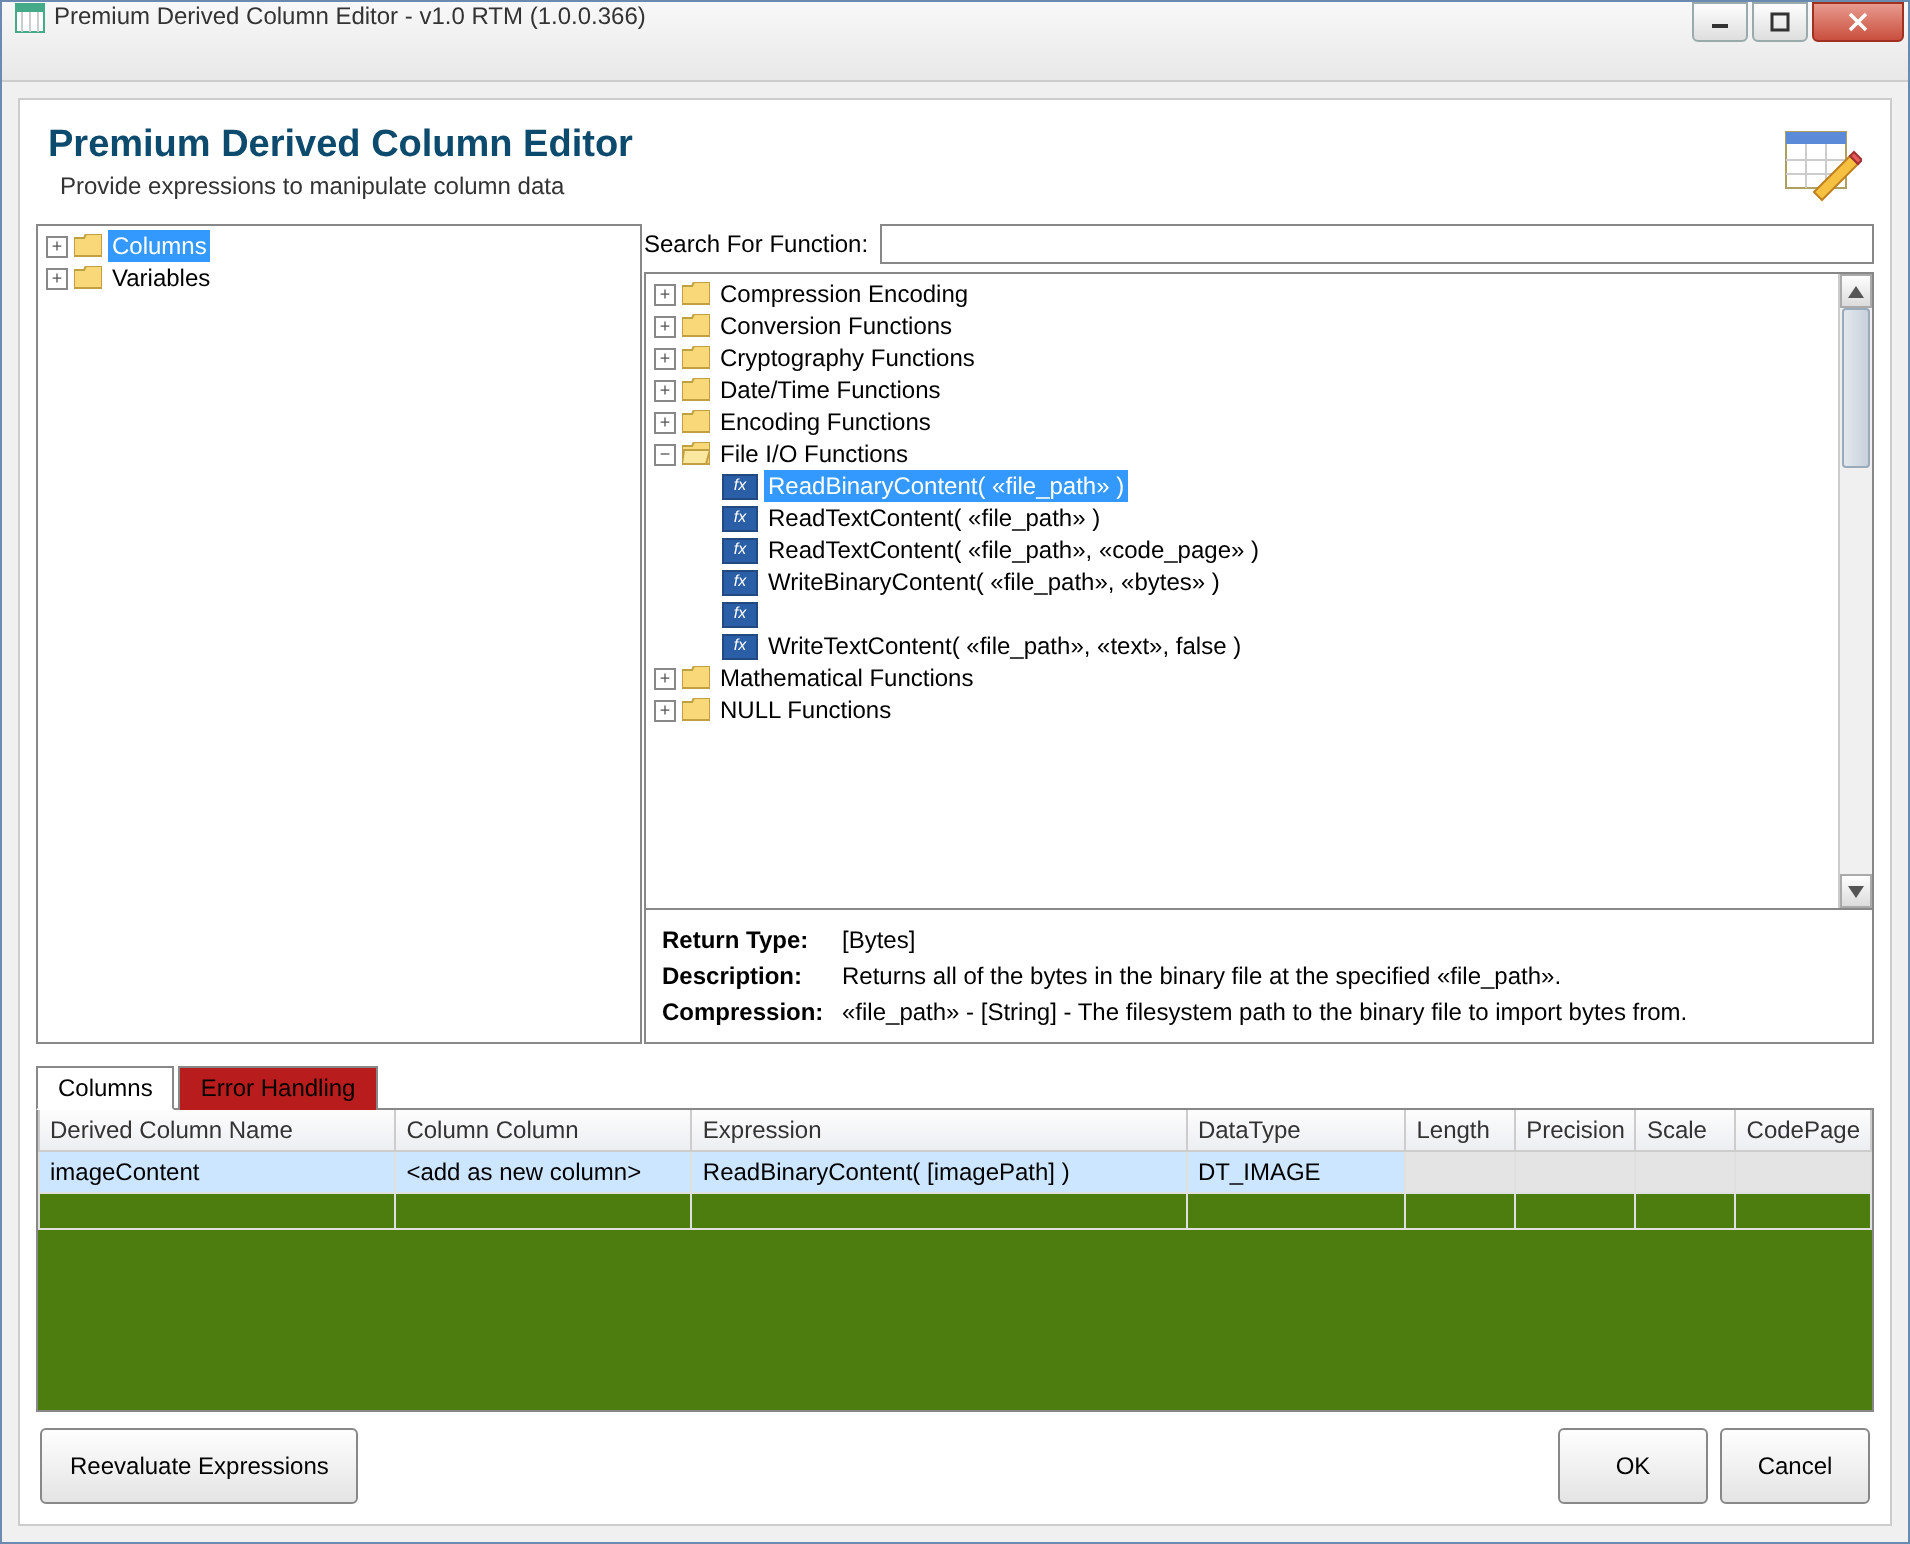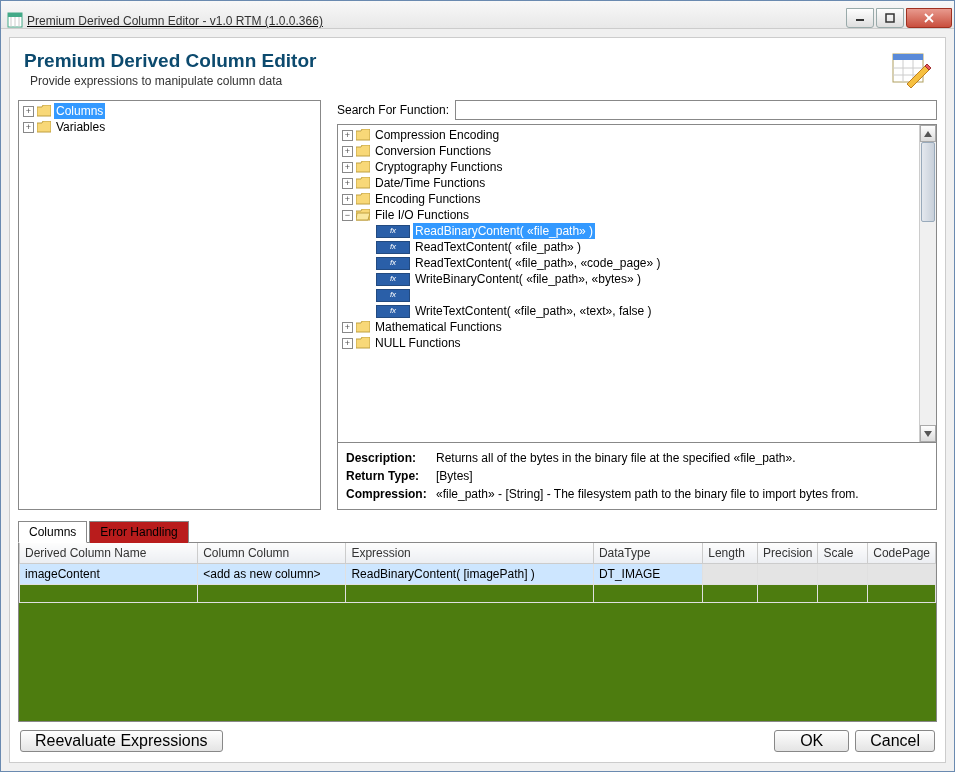--- a/index.html
+++ b/index.html
@@ -1,44 +1,44 @@
 <!DOCTYPE html>
 <html><head>
 <meta charset="utf-8">
 <style>
 * { box-sizing: border-box; margin: 0; padding: 0; }
 body { font-family: "Segoe UI", Tahoma, sans-serif; font-size: 12px; background: #fff; overflow: hidden; }
 
 .window { width: 955px; height: 772px; border: 1px solid #6a8ab0; background: #f0f0f0; display: flex; flex-direction: column; }
 
-.titlebar { height: 28px; background: linear-gradient(to bottom, #f8f8f8, #e8e8e8); display: flex; align-items: flex-end; padding: 0 0 0 6px; border-bottom: 1px solid #ccc; text-decoration: underline; }
+.titlebar { height: 40px; background: linear-gradient(to bottom, #f8f8f8, #e8e8e8); display: flex; align-items: flex-start; padding: 0 0 0 6px; border-bottom: 1px solid #ccc; }
 .titlebar-icon { width: 16px; height: 16px; margin-right: 4px; }
 .titlebar-text { flex: 1; color: #333; font-size: 12px; }
 .win-btns { display: flex; height: 20px; margin-right: 2px; }
 .win-btn { width: 28px; height: 20px; border: 1px solid #9aa; background: linear-gradient(to bottom,#fefefe,#dedede); margin-left: 2px; display: flex; align-items: center; justify-content: center; border-radius: 0 0 3px 3px; }
 .win-btn.close { width: 46px; background: linear-gradient(to bottom,#e89a8e,#c94f3e); border-color:#a03020; color:#fff; }
 .win-btn svg { width: 12px; height: 10px; }
 
 .content { flex: 1; margin: 8px; background: #fff; border: 1px solid #ccc; display: flex; flex-direction: column; padding: 8px; }
 
 .header-row { display: flex; align-items: flex-start; padding: 4px 6px 10px 6px; }
 .header-text { flex: 1; }
 .header-title { font-size: 19px; font-weight: bold; color: #0c4a6e; }
 .header-sub { font-size: 12px; color: #333; margin-left: 6px; margin-top: 2px; }
 .header-icon { width: 40px; height: 40px; }
 
 .split-top { display: flex; height: 410px; }
 .left-panel { width: 303px; border: 1px solid #888; background: #fff; padding: 2px; overflow: auto; }
-.right-panel { flex: 1; margin-left: 16px; display: flex; flex-direction: column; border-radius: 28px; }
+.right-panel { flex: 1; margin-left: 1px; display: flex; flex-direction: column; border-radius: 28px; }
 
 .tree-item { display: flex; align-items: center; height: 16px; line-height: 16px; padding: 0 0 0 2px; white-space: nowrap; }
 .exp { width: 11px; height: 11px; border: 1px solid #888; background:#fff; margin-right: 3px; display: inline-flex; align-items:center; justify-content:center; font-size:9px; color:#555; line-height:1; cursor:pointer; }
 .folder-icon { width:14px; height:12px; margin-right:3px; display:inline-block; }
 .folder-icon svg { width:14px; height:12px; }
-.fx-icon { width:34px; height:13px; margin-right:3px; background:#2a5fa8; border:1px solid #224a80; color:#fff; font-size:8px; font-style:italic; display:inline-flex; align-items:center; justify-content:center; line-height:1; }
+.fx-icon { width:18px; height:13px; margin-right:3px; background:#2a5fa8; border:1px solid #224a80; color:#fff; font-size:8px; font-style:italic; display:inline-flex; align-items:center; justify-content:center; line-height:1; }
 .tree-label { padding: 0 2px; }
 .tree-label.sel { background:#3399ff; color:#fff; }
 .indent { display:inline-block; }
 
 .search-row { display:flex; align-items:center; margin-bottom:4px; }
 .search-label { margin-right:6px; }
 .search-input { flex:1; border:1px solid #888; height:20px; padding:0 3px; font-family:inherit; font-size:12px; }
 
 .func-tree-wrap { flex:1; border:1px solid #888; background:#fff; position:relative; display:flex; }
 .func-tree { flex:1; overflow:auto; padding:2px; }
@@ -56,21 +56,21 @@
 .tab.active { background:#fff; border-bottom:1px solid #fff; }
 
 .grid-wrap { flex:1; border:1px solid #888; border-top:none; background:#4d7c0f; overflow:auto; }
 table.grid { width:100%; border-collapse:collapse; font-size:12px; }
 table.grid th { background:linear-gradient(to bottom,#fdfdfd,#eceef2); border:1px solid #ccc; border-top:none; text-align:left; font-weight:normal; padding:3px 5px; color:#333; }
 table.grid td { border:1px solid #e0e0e0; padding:3px 5px; height:18px; }
 tr.row-sel td { background:#cde6ff; }
 
 .footer { display:flex; padding:8px 2px 2px 2px; }
 .footer .spacer { flex:1; }
-.btn { min-width:75px; height:22px; border:1px solid #888; background:linear-gradient(to bottom,#fefefe,#e4e4e4); padding:0 14px; font-family:inherit; font-size:16px; cursor:pointer; border-radius:3px; margin-left:6px; }
+.btn { min-width:75px; height:38px; border:1px solid #888; background:linear-gradient(to bottom,#fefefe,#e4e4e4); padding:0 14px; font-family:inherit; font-size:12px; cursor:pointer; border-radius:3px; margin-left:6px; }
 .btn:first-child { margin-left:0; }
 </style>
 </head>
 <body>
 
 <div class="window">
 
   <div class="titlebar">
     <span class="titlebar-icon">
       <svg viewBox="0 0 16 16">
@@ -257,26 +257,26 @@
             <div class="vscroll-btn" style="position:absolute;bottom:0;left:0;right:0">
                 <svg width="8" height="6">
                   <path d="M0 0 L8 0 L4 6 Z" fill="#555"></path>
                 </svg>
               </div>
           </div>
         </div>
 
         <div class="detail-box">
           <div class="detail-row">
+              <span class="detail-key">Return Type:</span>
+              <span class="detail-val">[Bytes]</span>
+            </div>
+          <div class="detail-row">
               <span class="detail-key">Description:</span>
               <span class="detail-val">Returns all of the bytes in the binary file at the specified «file_path».</span>
-            </div>
-          <div class="detail-row">
-              <span class="detail-key">Return Type:</span>
-              <span class="detail-val">[Bytes]</span>
             </div>
           <div class="detail-row">
               <span class="detail-key">Compression:</span>
               <span class="detail-val">«file_path» - [String] - The filesystem path to the binary file to import bytes from.</span>
             </div>
         </div>
       </div>
 
     </div>
 

